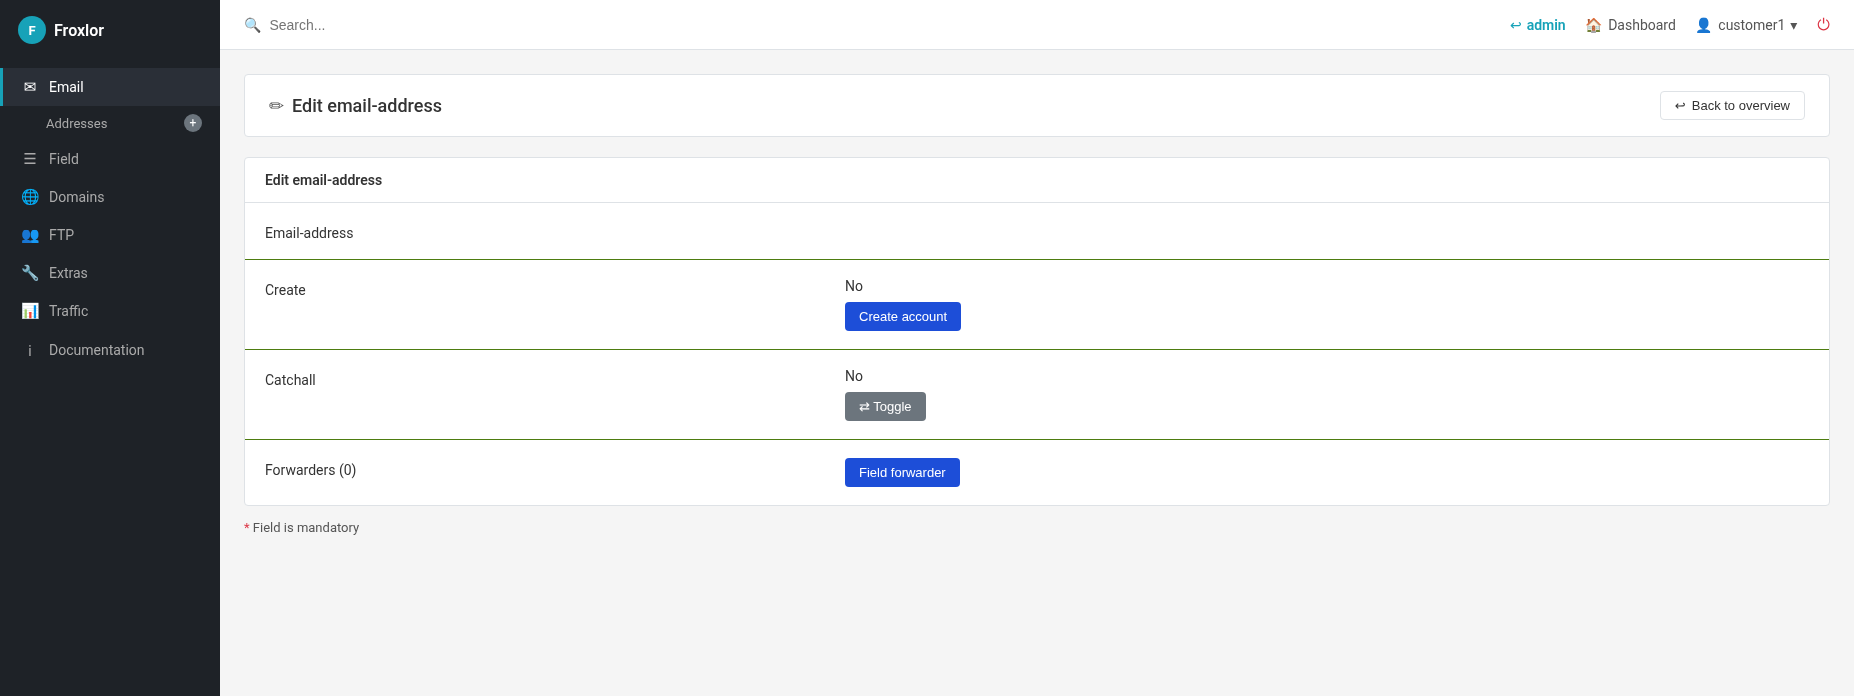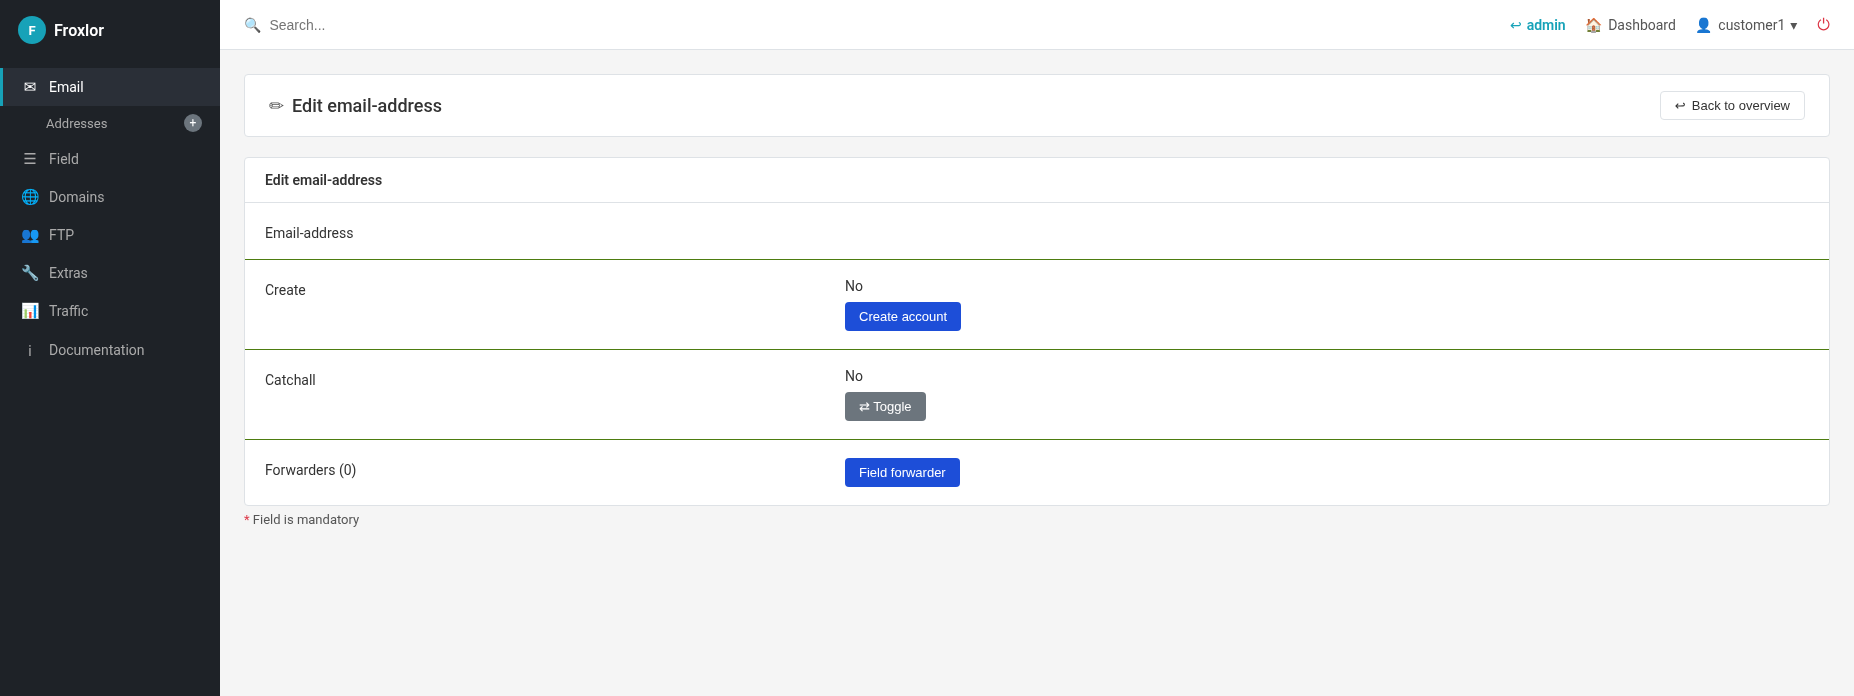--- a/index.html
+++ b/index.html
@@ -175,21 +175,21 @@
       color: #fff;
       border: none;
       padding: 7px 14px;
       border-radius: 4px;
       cursor: pointer;
       font-size: 13px;
       display: inline-flex; align-items: center; gap: 5px;
     }
 
     .mandatory-note {
-      margin-top: 6px;
+      margin-top: 14px;
       color: #555;
       font-size: 13px;
     }
     .mandatory-note .asterisk { color: #dc3545; }
   </style>
 </head>
 <body>
 
 <div id="sidebar">
   <div id="sidebar-logo">

